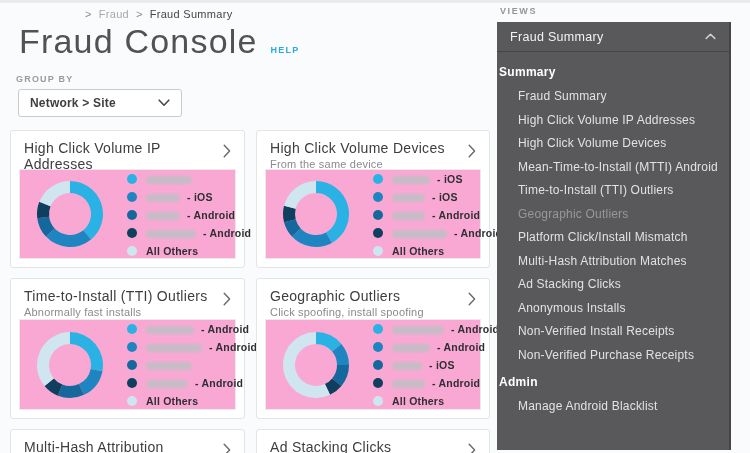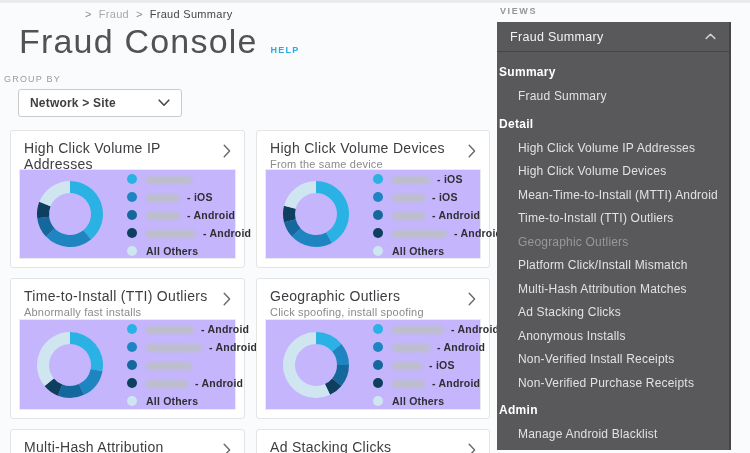--- a/index.html
+++ b/index.html
@@ -13,37 +13,37 @@
   .breadcrumb .sep { color:#8b8c8e; margin:0 7px; }
   .breadcrumb .parent { color:#a7a8aa; }
   .breadcrumb .current { color:#454648; }
 
   
   .title-row { position:absolute; top:22px; left:19px; white-space:nowrap; }
   .page-title { display:inline-block; font-size:34px; font-weight:300; letter-spacing:1.2px; color:#515254; }
   .help-link { display:inline-block; font-size:9px; font-weight:bold; letter-spacing:1.2px; color:#29abe2; margin-left:13px; vertical-align:baseline; cursor:pointer; }
 
   
-  .groupby-label { position:absolute; top:74px; left:4px; font-size:9px; font-weight:normal; letter-spacing:1.2px; color:#9a9b9d; }
+  .groupby-label { position:absolute; top:74px; left:16px; font-size:9px; font-weight:bold; letter-spacing:1.2px; color:#9a9b9d; }
   .select { position:absolute; top:89px; left:18px; width:164px; height:28px; background:#fff; border:1px solid #c9cacc; border-radius:3px; display:flex; align-items:center; justify-content:space-between; padding:0 11px; cursor:pointer; }
   .select .val { font-size:12px; color:#3e3f41; font-weight:bold; letter-spacing:.2px; }
 
   
   .card { position:absolute; background:#fff; border:1px solid #e3e4e6; border-radius:3px; }
   .pos0 { left:10px; top:130px; width:235px; height:138px; }
   .pos1 { left:256px; top:130px; width:234px; height:138px; }
   .pos2 { left:10px; top:278px; width:235px; height:141px; }
   .pos3 { left:256px; top:278px; width:234px; height:141px; }
   .ppos0 { left:10px; top:429px; width:235px; height:44px; }
   .ppos1 { left:256px; top:429px; width:234px; height:44px; }
   .card-head { position:relative; padding:9px 30px 0 13px; }
   .card-title { font-size:14px; color:#3c3d40; letter-spacing:.3px; }
   .card-sub { font-size:11px; color:#8a8b8e; margin-top:2px; letter-spacing:.2px; }
   .card-chev { position:absolute; right:13px; top:13px; cursor:pointer; line-height:0; }
-  .chart-area { position:absolute; left:8px; right:8px; bottom:8px; top:38px; background:#c4b5fd; border:1px solid #eaebeb; display:flex; align-items:center; }
+  .chart-area { position:absolute; left:8px; right:8px; bottom:8px; top:38px; background:#f9a8d4; border:1px solid #eaebeb; display:flex; align-items:center; }
   .pos2 .chart-area, .pos3 .chart-area { top:40px; }
   .donut-wrap { margin-left:14px; line-height:0; flex:none; }
   .legend { margin-left:21px; padding-top:1px; }
   .leg-row { display:flex; align-items:center; height:18px; }
   .dot { width:10px; height:10px; border-radius:50%; flex:none; margin-right:9px; }
   .leg-label { font-size:10.5px; font-weight:bold; color:#2e2f32; letter-spacing:.2px; white-space:nowrap; }
   .redact { display:inline-block; height:8px; border-radius:4px; background:#bcc0c3; filter:blur(1.6px); opacity:.85; vertical-align:middle; margin-right:4px; }
 
   
   .views-label { position:absolute; top:6px; left:500px; font-size:9px; font-weight:bold; letter-spacing:1.6px; color:#939597;text-align:center; }
@@ -264,21 +264,20 @@
       <span class="sel">Fraud Summary</span>
       <span style="line-height:0;">
         <svg width="11" height="7" viewBox="0 0 11 7">
             <polyline points="1.2,5.4 5.5,1.2 9.8,5.4" fill="none" stroke="#cfcfd2" stroke-width="1.5" stroke-linecap="round" stroke-linejoin="round"></polyline>
           </svg>
       </span>
     </div>
     <div class="panel-body">
         <div class="vp-heading">Summary</div>
         <div class="vp-item">Fraud Summary</div>
-        <div class="vp-heading">Detail</div>
         <div class="vp-item">High Click Volume IP Addresses</div>
         <div class="vp-item">High Click Volume Devices</div>
         <div class="vp-item">Mean-Time-to-Install (MTTI) Android</div>
         <div class="vp-item">Time-to-Install (TTI) Outliers</div>
         <div class="vp-item disabled">Geographic Outliers</div>
         <div class="vp-item">Platform Click/Install Mismatch</div>
         <div class="vp-item">Multi-Hash Attribution Matches</div>
         <div class="vp-item">Ad Stacking Clicks</div>
         <div class="vp-item">Anonymous Installs</div>
         <div class="vp-item">Non-Verified Install Receipts</div>

